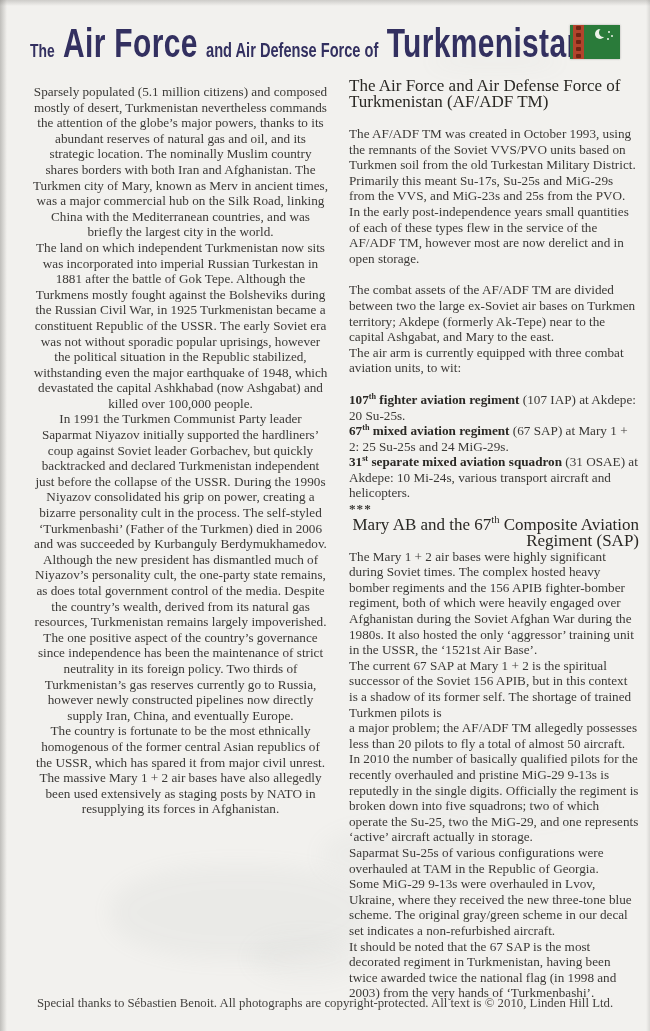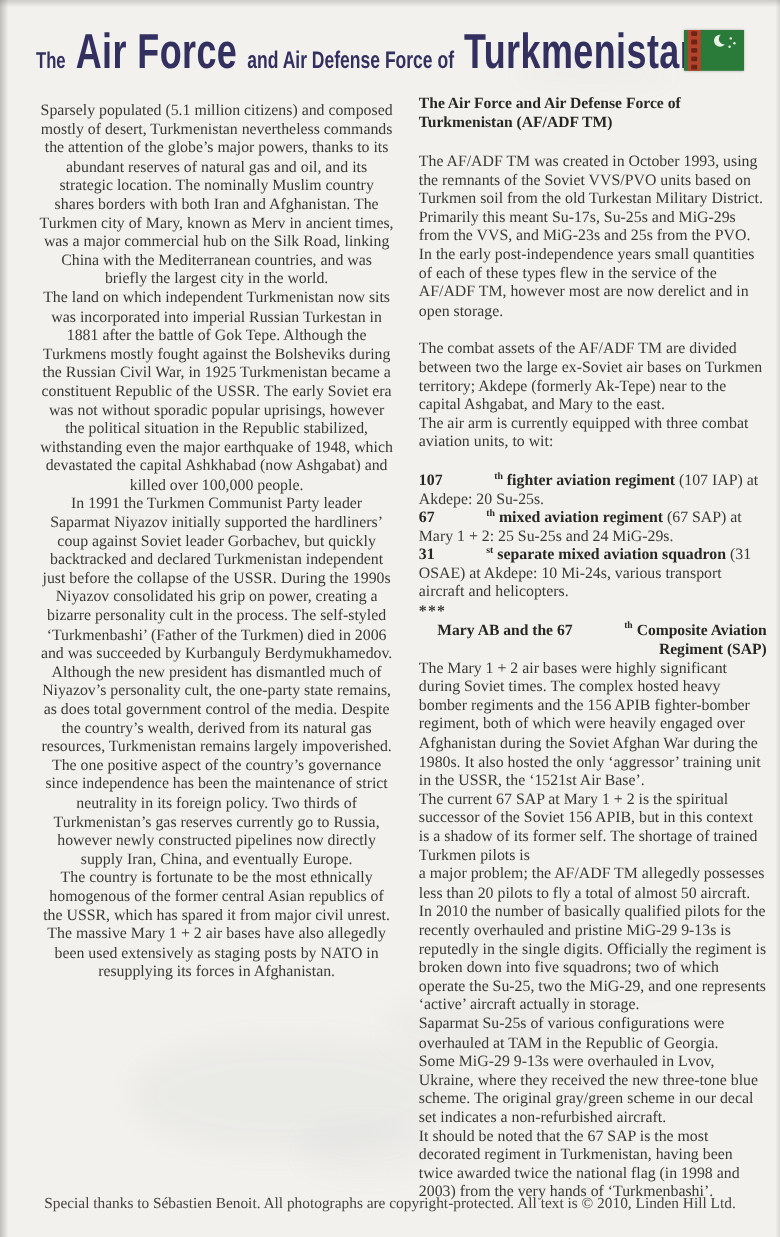--- a/index.html
+++ b/index.html
@@ -57,26 +57,26 @@
   .flag .s1 { left: 38px; top: 6px; }
   .flag .s2 { left: 41px; top: 10px; }
   .flag .s3 { left: 37px; top: 13px; }
 
   
   .col { position: absolute; font-size: 13.2px; line-height: 15.6px; z-index: 1; }
   .col-left  { left: 33px;  top: 84px; width: 295px; text-align: center; }
   .col-right { left: 349px; top: 78px; width: 290px; }
   .col p { margin: 0; }
   .col p.sp { margin-bottom: 16px; }           
-  .rc-heading { margin: 0 0 16px 0; font-size: 13px; font-weight: bold; color: #2a2824;
+  .rc-heading { margin: 0 0 16px 0; font-size: 17px; font-weight: normal; color: #2a2824;
                 font-family: "Liberation Serif", serif; line-height: 16px; }
   .rc-heading.tight { margin: 0; text-align: right; }
   .unit b { color: #2a2824; }
   .sep-line { margin: 0 0 8px 0; font-weight: bold; letter-spacing: 1px; }
-  sup { font-size: .62em; line-height: 0; vertical-align: super; margin-left: 43px; }
+  sup { font-size: .62em; line-height: 0; vertical-align: super; }
 
   
   .footer { position: absolute; left: 0; right: 0; top: 996px; text-align: center;
             font-size: 12.8px; color: #45423f; z-index: 1; }
 </style>
 </head>
 <body>
 
 <div class="page">
 

